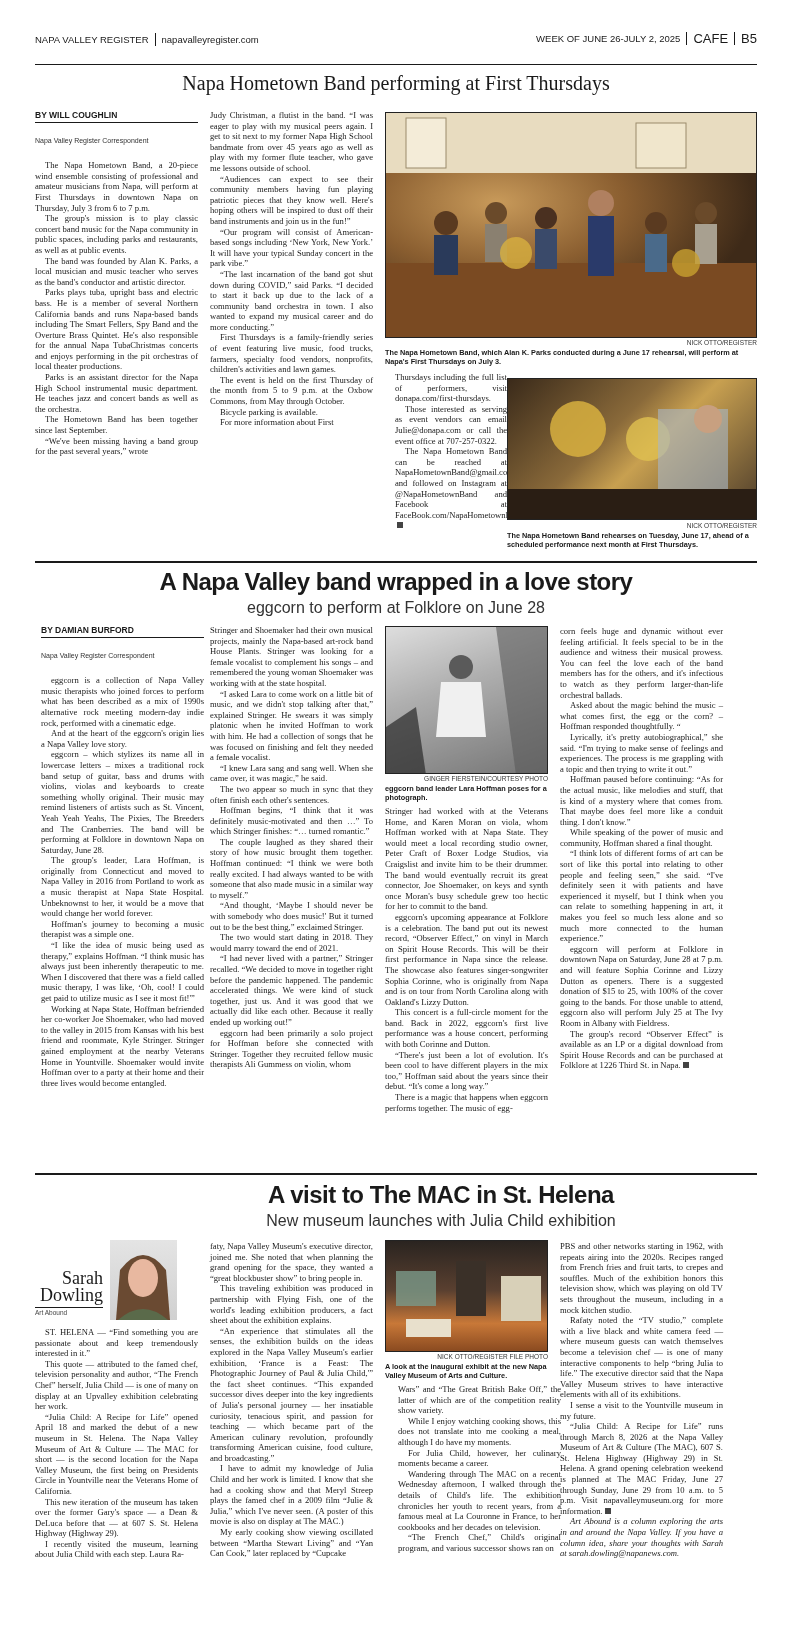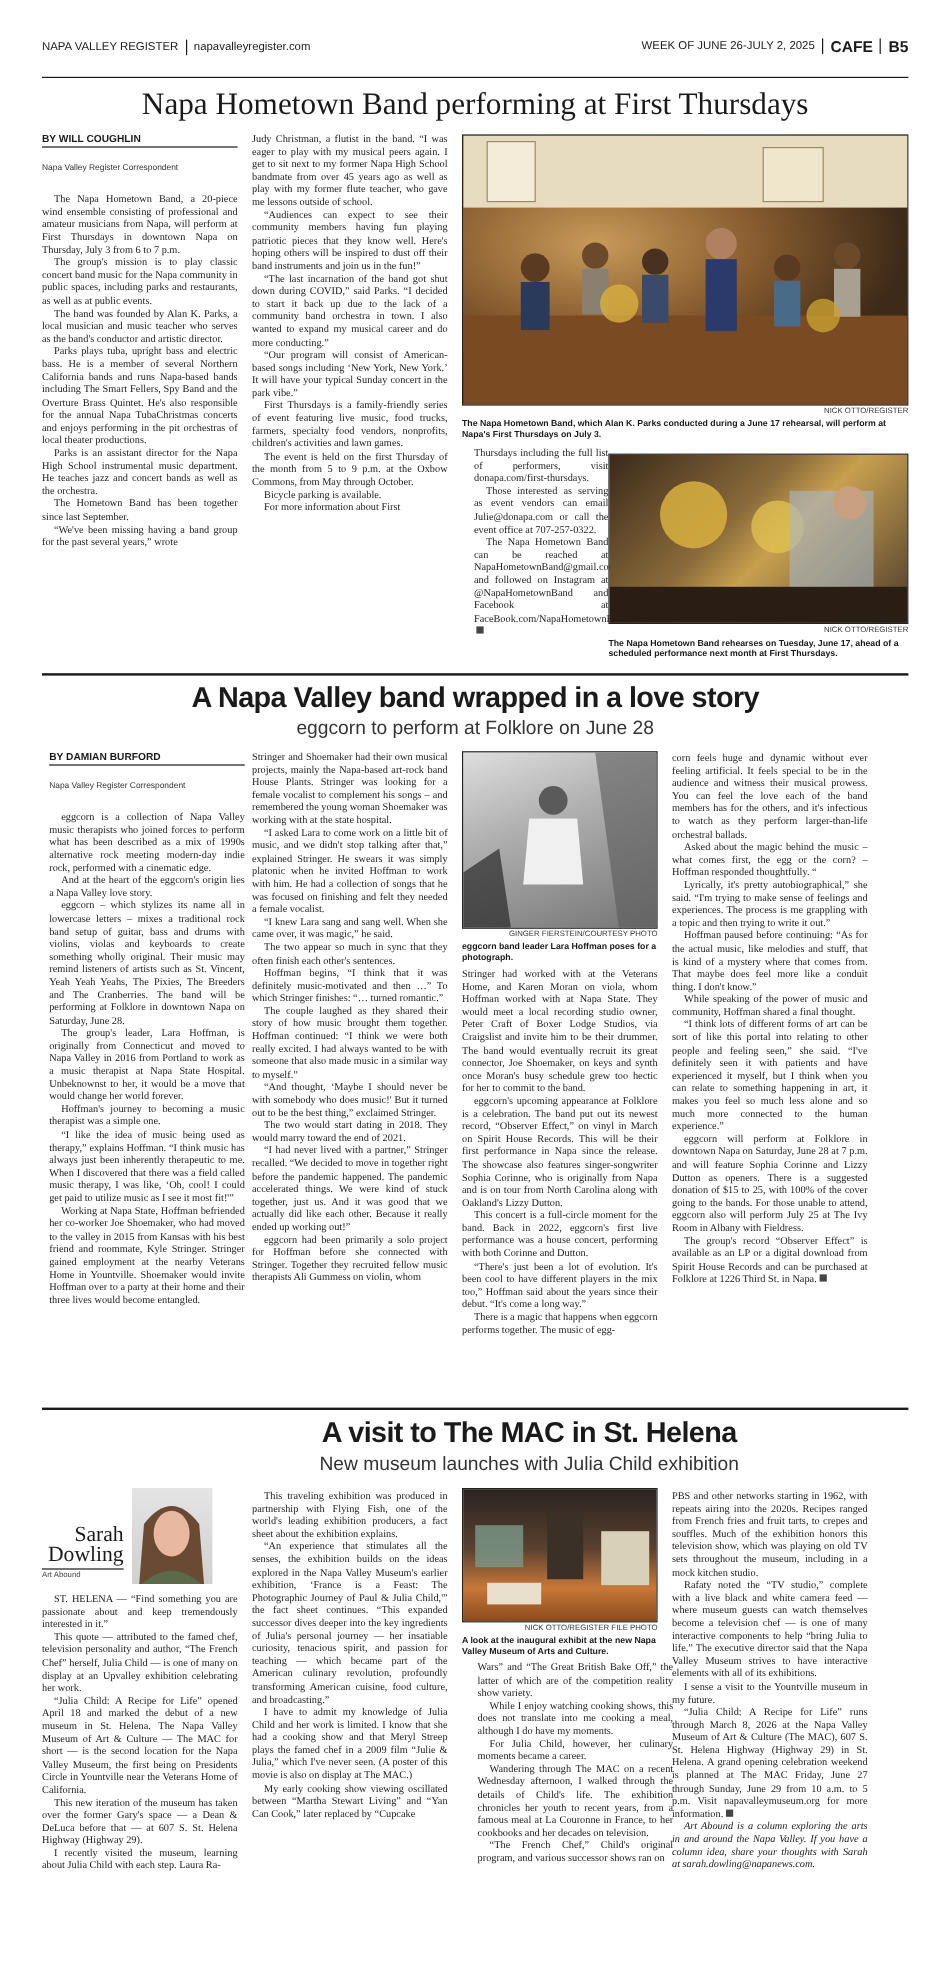--- a/index.html
+++ b/index.html
@@ -1,22 +1,22 @@
 <!DOCTYPE html>
 <html><head>
 <meta charset="utf-8">
 <style>
   * { box-sizing: border-box; margin: 0; padding: 0; }
   body { width: 792px; height: 1638px; background: #ffffff; color: #1a1a1a; font-family: "Liberation Serif", serif; overflow: hidden; position: relative; }
   .page { position: absolute; left: 35px; top: 0; width: 722px; height: 1638px; }
   .masthead { position: absolute; top: 46px; left: 0; width: 722px; height: 14px; border-bottom: 1.5px solid #1a1a1a; font-family: "Liberation Sans", sans-serif; font-size: 9.5px; display: flex; justify-content: space-between; align-items: flex-end; padding-bottom: 18px; }
   .masthead .left, .masthead .right { display: flex; align-items: center; gap: 4px; }
   .sep { display: inline-block; width: 1px; height: 13px; background: #1a1a1a; margin: 0 2px; }
-  .section-tag { font-weight: bold; font-size: 13px; }
-  .headline-serif { position: absolute; left: 0; width: 722px; text-align: center; font-family: "Liberation Serif", serif; font-size: 26px; }
+  .section-tag { font-weight: normal; font-size: 13px; }
+  .headline-serif { position: absolute; left: 0; width: 722px; text-align: center; font-family: "Liberation Serif", serif; font-size: 20px; }
   .headline-sans { position: absolute; left: 0; width: 722px; text-align: center; font-family: "Liberation Sans", sans-serif; font-weight: bold; font-size: 24px; letter-spacing: -0.5px; }
   .subhead { position: absolute; left: 0; width: 722px; text-align: center; font-family: "Liberation Sans", sans-serif; font-size: 16px; color: #333; }
   .col { position: absolute; font-size: 8.6px; line-height: 10.6px; text-align: justify; hyphens: auto; }
   .col p { text-indent: 10px; }
   .byline { font-family: "Liberation Sans", sans-serif; font-weight: bold; font-size: 8.5px; border-bottom: 1.5px solid #1a1a1a; padding-bottom: 1px; margin-bottom: 13px; text-indent: 0 !important; }
   .byline-role { font-family: "Liberation Sans", sans-serif; font-size: 7px; color: #333; margin-bottom: 14px; text-indent: 0 !important; }
   .photo { position: absolute; border: 1px solid #222; overflow: hidden; }
   .credit { position: absolute; font-family: "Liberation Sans", sans-serif; font-size: 6.5px; text-align: right; color: #333; }
   .caption { position: absolute; font-family: "Liberation Sans", sans-serif; font-weight: bold; font-size: 7.3px; line-height: 9px; }
   .rule { position: absolute; left: 0; width: 722px; height: 1.5px; background: #1a1a1a; }
@@ -54,22 +54,22 @@
     <p>The band was founded by Alan K. Parks, a local musician and music teacher who serves as the band's conductor and artistic director.</p>
     <p>Parks plays tuba, upright bass and electric bass. He is a member of several Northern California bands and runs Napa-based bands including The Smart Fellers, Spy Band and the Overture Brass Quintet. He's also responsible for the annual Napa TubaChristmas concerts and enjoys performing in the pit orchestras of local theater productions.</p>
     <p>Parks is an assistant director for the Napa High School instrumental music department. He teaches jazz and concert bands as well as the orchestra.</p>
     <p>The Hometown Band has been together since last September.</p>
     <p>“We've been missing having a band group for the past several years,” wrote</p>
   </div>
 
   <div class="col" style="left:175px; top:110px; width:163px;">
     <p style="text-indent:0">Judy Christman, a flutist in the band. “I was eager to play with my musical peers again. I get to sit next to my former Napa High School bandmate from over 45 years ago as well as play with my former flute teacher, who gave me lessons outside of school.</p>
     <p>“Audiences can expect to see their community members having fun playing patriotic pieces that they know well. Here's hoping others will be inspired to dust off their band instruments and join us in the fun!”</p>
+    <p>“Our program will consist of American-based songs including ‘New York, New York.’ It will have your typical Sunday concert in the park vibe.”</p>
     <p>“The last incarnation of the band got shut down during COVID,” said Parks. “I decided to start it back up due to the lack of a community band orchestra in town. I also wanted to expand my musical career and do more conducting.”</p>
-    <p>“Our program will consist of American-based songs including ‘New York, New York.’ It will have your typical Sunday concert in the park vibe.”</p>
     <p>First Thursdays is a family-friendly series of event featuring live music, food trucks, farmers, specialty food vendors, nonprofits, children's activities and lawn games.</p>
     <p>The event is held on the first Thursday of the month from 5 to 9 p.m. at the Oxbow Commons, from May through October.</p>
     <p>Bicycle parking is available.</p>
     <p>For more information about First</p>
   </div>
 
   <div class="photo" style="left:350px; top:112px; width:372px; height:226px; background: radial-gradient(ellipse at 30% 40%, #c89a5a 0%, #8a5e30 35%, #3e2a18 70%), linear-gradient(#d8c8a8, #6b4a2a);">
     <svg width="372" height="226" viewBox="0 0 372 226">
       <rect x="0" y="0" width="372" height="60" fill="#e8dcc0"></rect>
       <rect x="20" y="5" width="40" height="50" fill="#f4ecd8" stroke="#9a8a6a"></rect>
@@ -193,20 +193,21 @@
 
   <div class="col" style="left:0; top:1327px; width:163px;">
     <p>ST. HELENA — “Find something you are passionate about and keep tremendously interested in it.”</p>
     <p>This quote — attributed to the famed chef, television personality and author, “The French Chef” herself, Julia Child — is one of many on display at an Upvalley exhibition celebrating her work.</p>
     <p>“Julia Child: A Recipe for Life” opened April 18 and marked the debut of a new museum in St. Helena. The Napa Valley Museum of Art &amp; Culture — The MAC for short — is the second location for the Napa Valley Museum, the first being on Presidents Circle in Yountville near the Veterans Home of California.</p>
     <p>This new iteration of the museum has taken over the former Gary's space — a Dean &amp; DeLuca before that — at 607 S. St. Helena Highway (Highway 29).</p>
     <p>I recently visited the museum, learning about Julia Child with each step. Laura Ra-</p>
   </div>
 
   <div class="col" style="left:175px; top:1241px; width:163px;">
+    <p style="text-indent:0">faty, Napa Valley Museum's executive director, joined me. She noted that when planning the grand opening for the space, they wanted a “great blockbuster show” to bring people in.</p>
     <p>This traveling exhibition was produced in partnership with Flying Fish, one of the world's leading exhibition producers, a fact sheet about the exhibition explains.</p>
     <p>“An experience that stimulates all the senses, the exhibition builds on the ideas explored in the Napa Valley Museum's earlier exhibition, ‘France is a Feast: The Photographic Journey of Paul &amp; Julia Child,'” the fact sheet continues. “This expanded successor dives deeper into the key ingredients of Julia's personal journey — her insatiable curiosity, tenacious spirit, and passion for teaching — which became part of the American culinary revolution, profoundly transforming American cuisine, food culture, and broadcasting.”</p>
     <p>I have to admit my knowledge of Julia Child and her work is limited. I know that she had a cooking show and that Meryl Streep plays the famed chef in a 2009 film “Julie &amp; Julia,” which I've never seen. (A poster of this movie is also on display at The MAC.)</p>
     <p>My early cooking show viewing oscillated between “Martha Stewart Living” and “Yan Can Cook,” later replaced by “Cupcake</p>
   </div>
 
   <div class="photo" style="left:350px; top:1240px; width:163px; height:112px; background: linear-gradient(180deg, #2a2420 0%, #5a4030 45%, #c87838 75%, #8a4a20 100%);">
     <svg width="163" height="112" viewBox="0 0 163 112">
       <rect x="10" y="30" width="40" height="35" fill="#7a9a8a" opacity="0.8"></rect>
       <rect x="70" y="20" width="30" height="55" fill="#3a3028"></rect>

